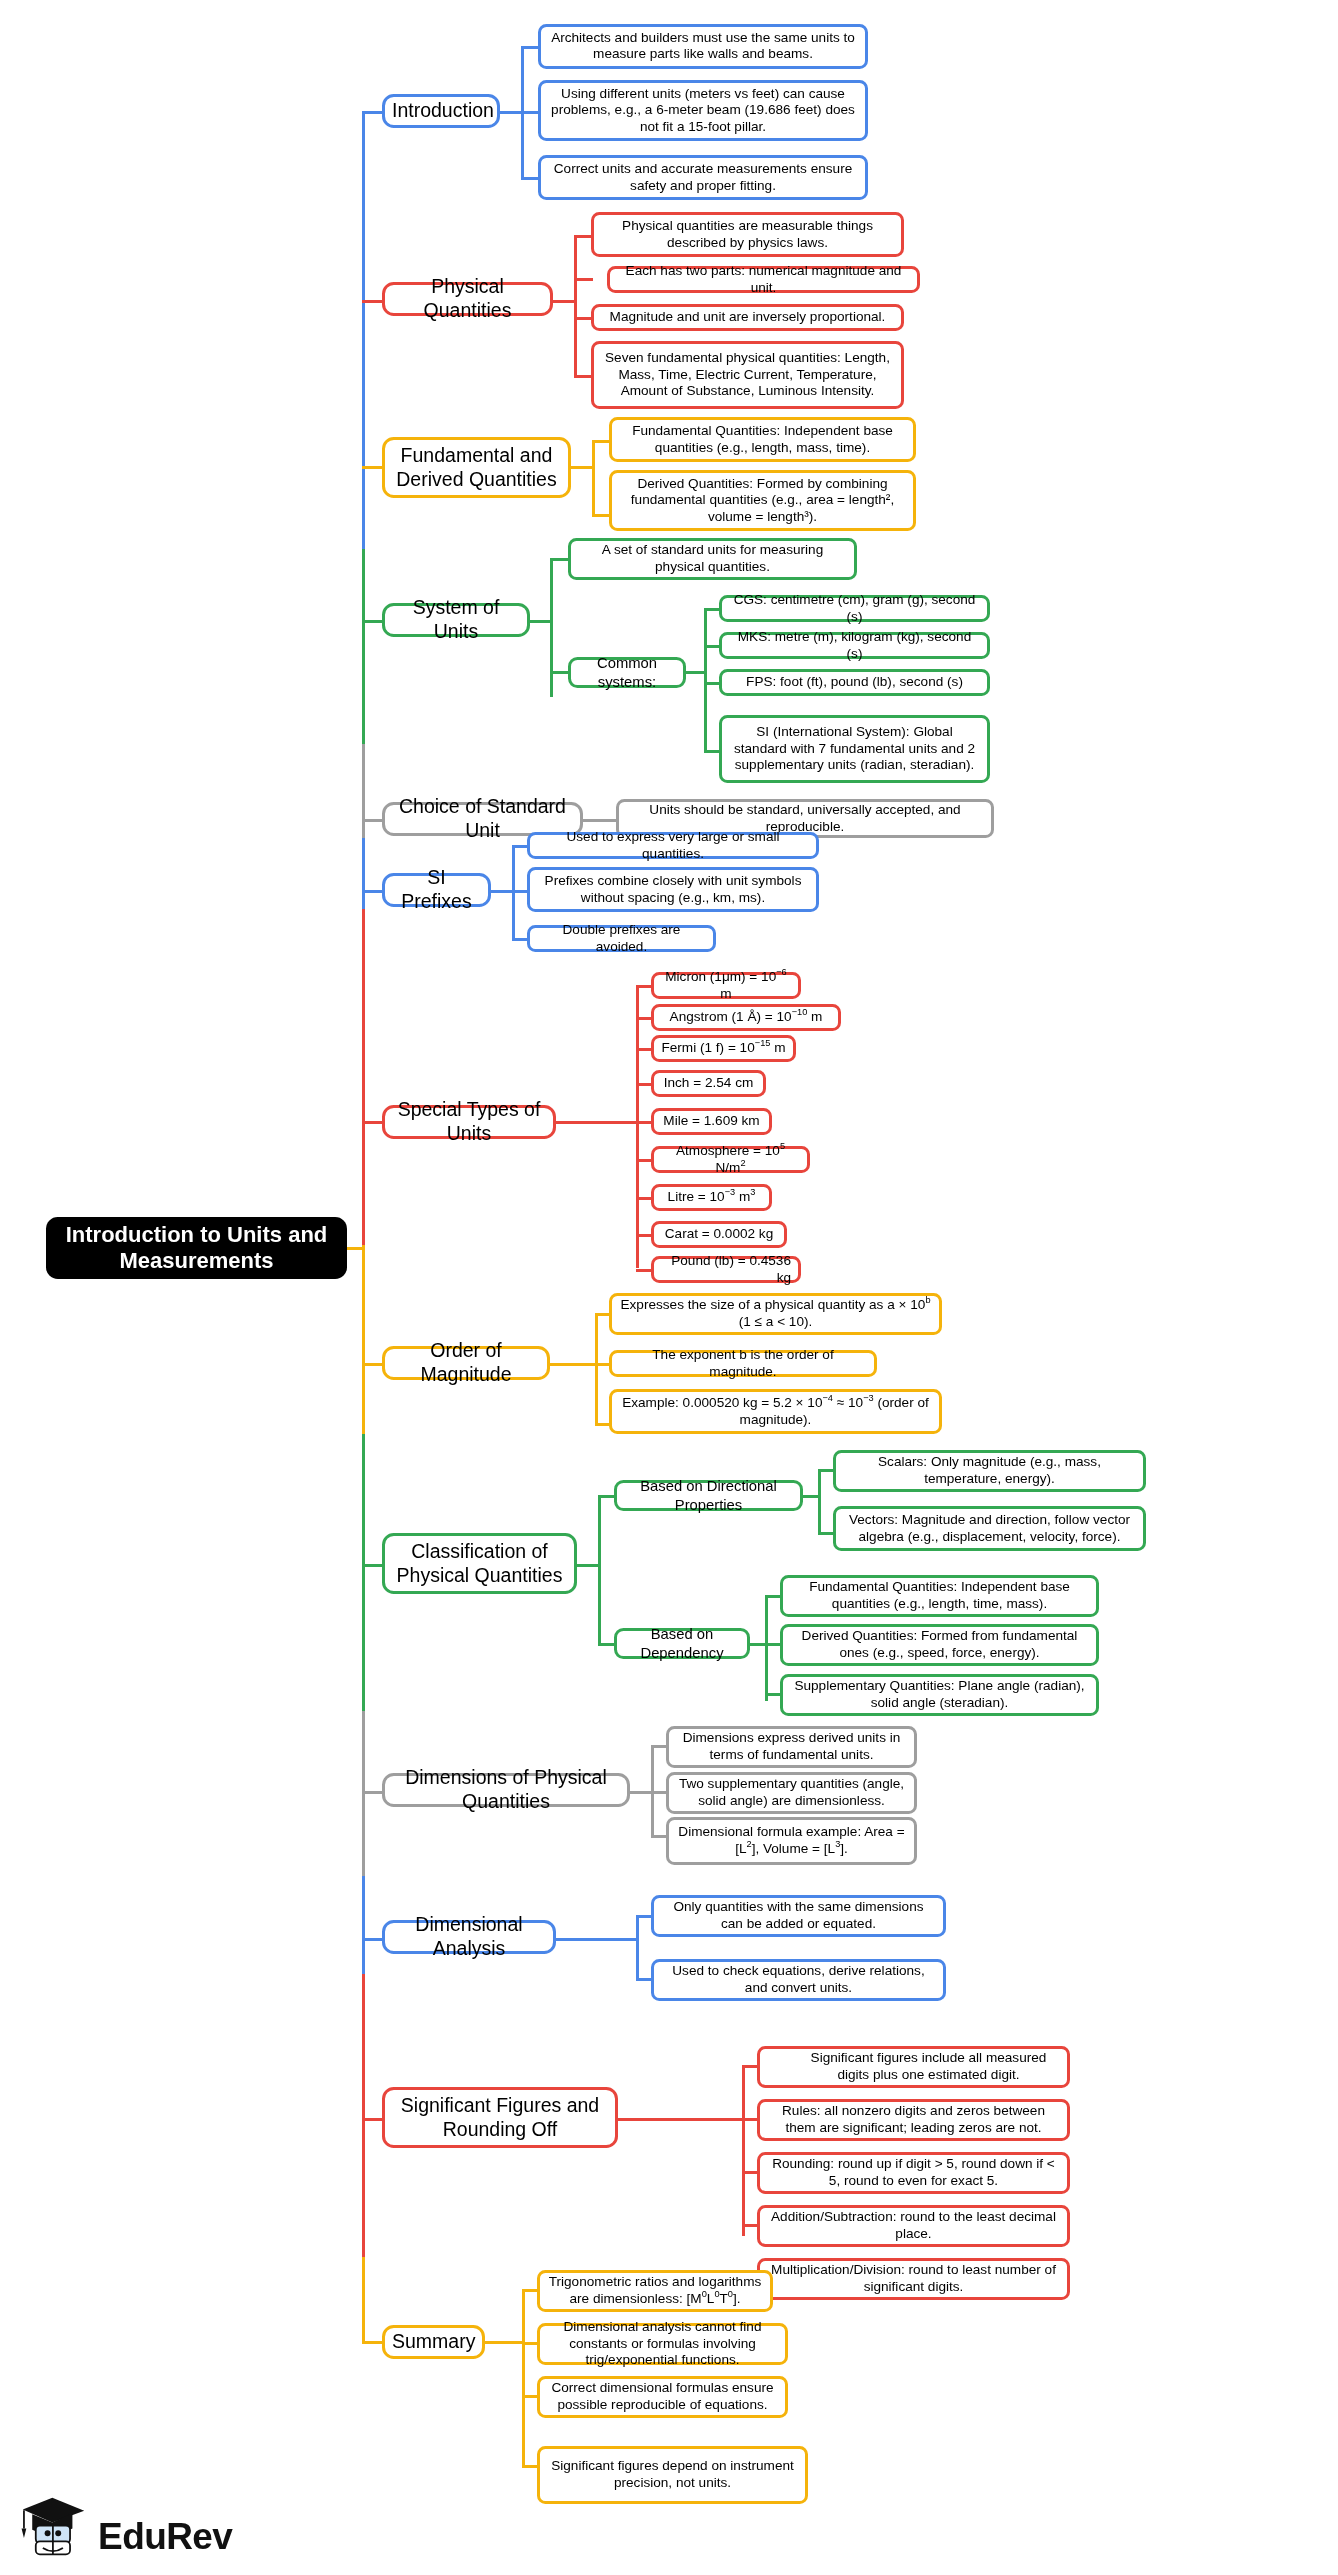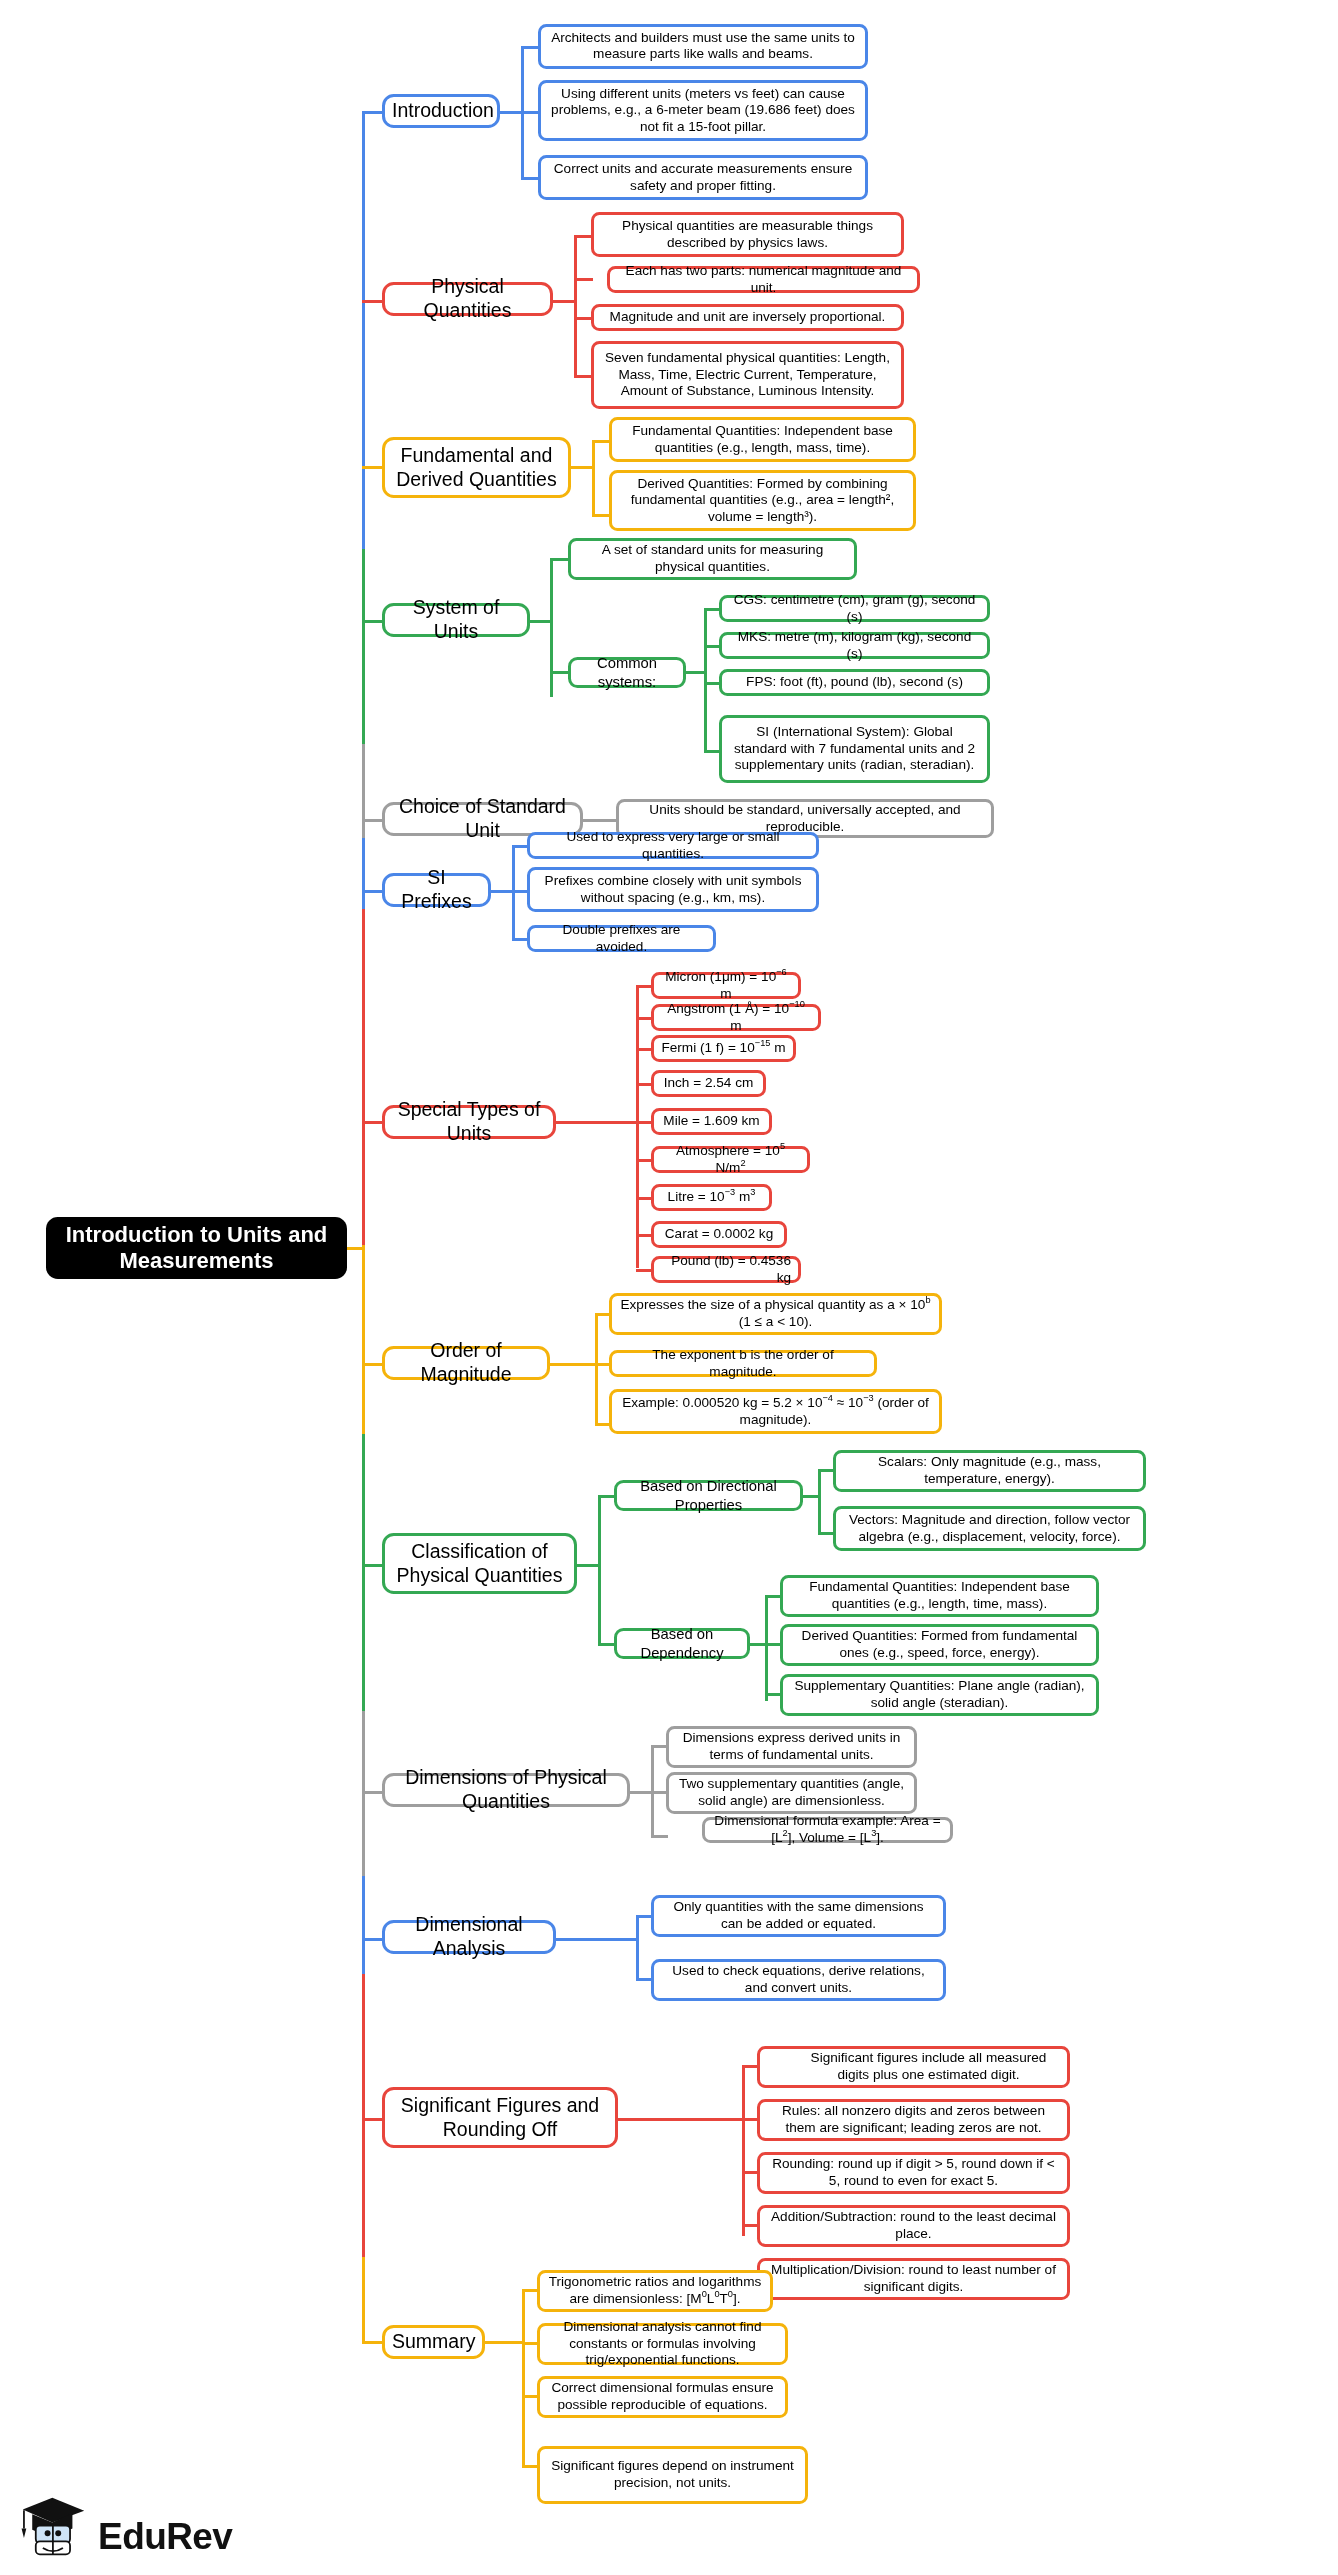--- a/index.html
+++ b/index.html
@@ -208,21 +208,21 @@
   <div class="ln h red" style="left:555px;top:1121px;width:23.6px;"></div>
   <div class="ln v red" style="left:636px;top:985px;height:283px;"></div>
   <div class="ln h red" style="left:576px;top:1121px;width:63px;"></div>
 
   <div class="ln h red" style="left:636px;top:985px;width:16.5px;"></div>
   <div class="node leaf c-red" style="left:651px;top:972px;width:150px;height:27px;">
     <span>Micron (1μm) = 10<sup>−6</sup> m</span>
   </div>
 
   <div class="ln h red" style="left:636px;top:1017px;width:16.5px;"></div>
-  <div class="node leaf c-red" style="left:651px;top:1004px;width:170px;height:27px;">
+  <div class="node leaf c-red" style="left:651px;top:1004px;width:190px;height:27px;">
     <span>Angstrom (1 Å) = 10<sup>−10</sup> m</span>
   </div>
 
   <div class="ln h red" style="left:636px;top:1048px;width:16.5px;"></div>
   <div class="node leaf c-red" style="left:651px;top:1035px;width:145px;height:27px;">
     <span>Fermi (1 f) = 10<sup>−15</sup> m</span>
   </div>
 
   <div class="ln h red" style="left:636px;top:1083px;width:16.5px;"></div>
   <div class="node leaf c-red" style="left:651px;top:1070px;width:115px;height:27px;">
@@ -336,21 +336,21 @@
   <div class="node leaf c-grey" style="left:666px;top:1726px;width:251px;height:42px;">
     <span>Dimensions express derived units in terms of fundamental units.</span>
   </div>
 
   <div class="ln h grey" style="left:651px;top:1791px;width:16.5px;"></div>
   <div class="node leaf c-grey" style="left:666px;top:1772px;width:251px;height:42px;">
     <span>Two supplementary quantities (angle, solid angle) are dimensionless.</span>
   </div>
 
   <div class="ln h grey" style="left:651px;top:1835px;width:16.5px;"></div>
-  <div class="node leaf c-grey" style="left:666px;top:1817px;width:251px;height:26px;margin-left:36px;">
+  <div class="node leaf c-grey" style="left:666px;top:1817px;width:251px;height:48px;">
     <span>Dimensional formula example: Area = [L<sup>2</sup>], Volume = [L<sup>3</sup>].</span>
   </div>
 
   <div class="ln v blue" style="left:362px;top:1876px;height:118px;"></div>
   <div class="ln h blue" style="left:362px;top:1938px;width:22px;"></div>
   <div class="node lvl1 c-blue" style="left:382px;top:1920px;width:174px;height:34px;">
     <span>Dimensional Analysis</span>
   </div>
   <div class="ln h blue" style="left:555px;top:1938px;width:23.6px;"></div>
   <div class="ln v blue" style="left:636px;top:1915px;height:65px;"></div>

